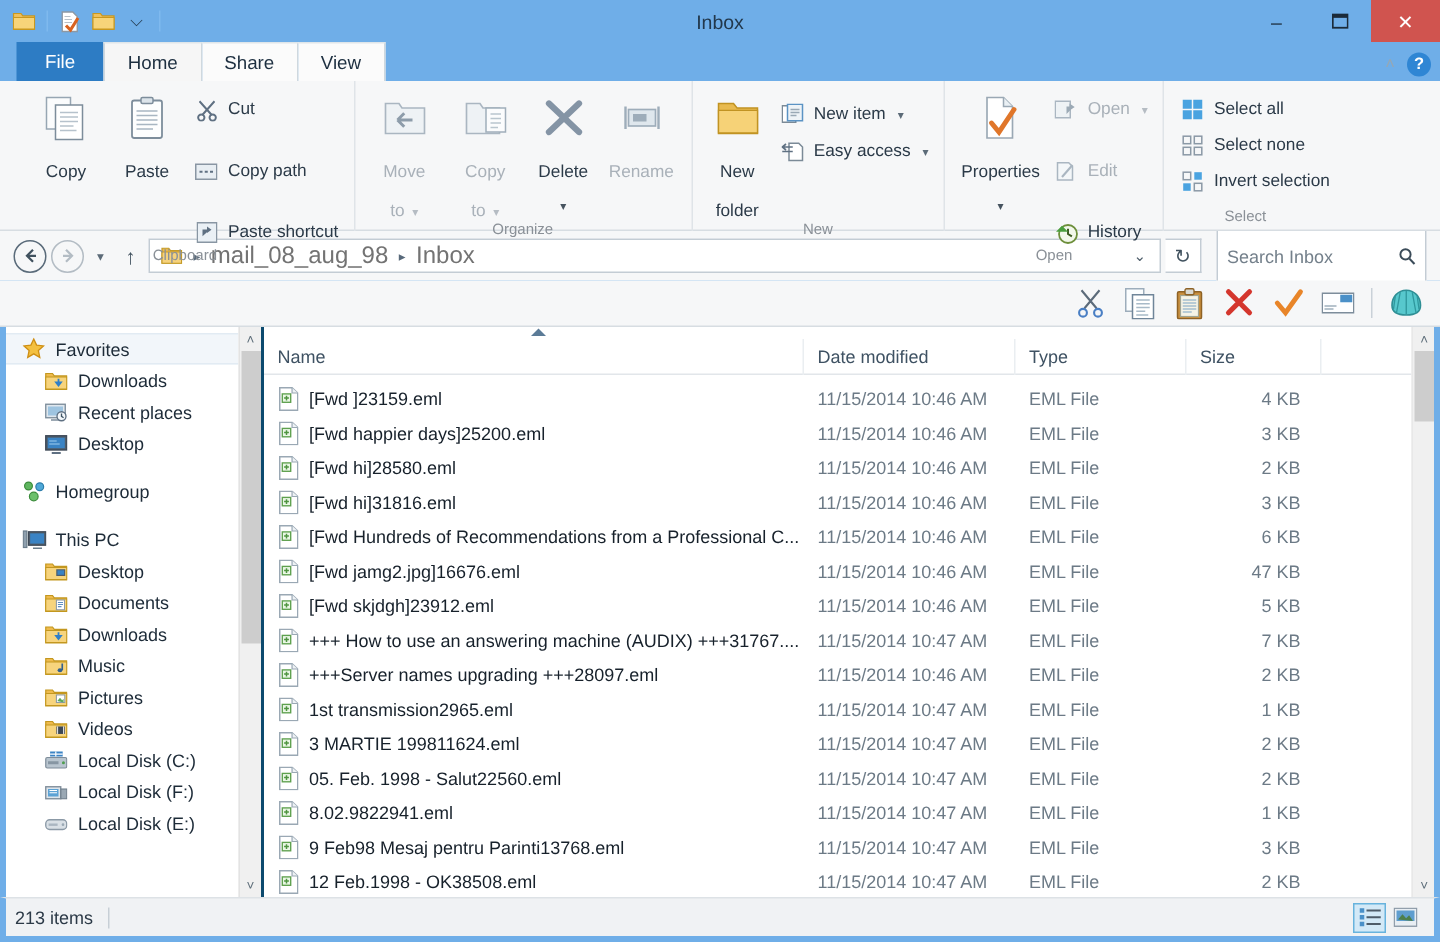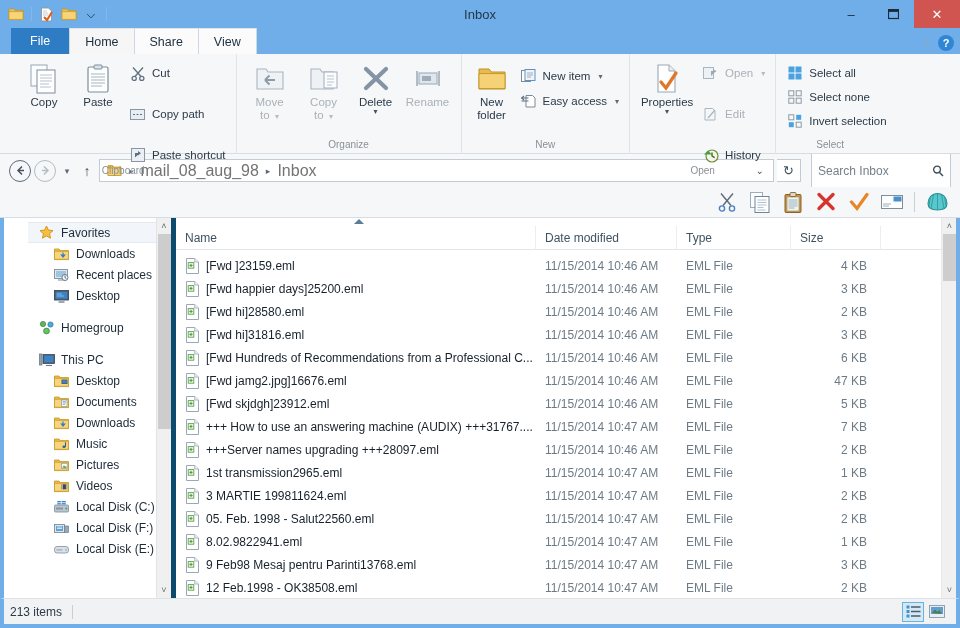--- a/index.html
+++ b/index.html
@@ -93,21 +93,21 @@
   .rgroup-label {
     height: 15px; text-align: center;
     font-size: 10px; color: #8a9097;
     padding-bottom: 3px;
   }
   .bigbtn {
     width: 52px;
     display: flex; flex-direction: column; align-items: center;
     padding-top: 3px;
     font-size: 11.5px; color: #2b3a48;
-    line-height: 13px; text-align: center;
+    line-height: 13px; text-align: center; gap: 13px;
   }
   .bigbtn .gi { height: 34px; display: flex; align-items: center; justify-content: center; }
   .bigbtn.wide { width: 60px; }
   .bigbtn.dis { color: #a9b1b9; }
   .smallcol { display: flex; flex-direction: column; justify-content: flex-start; padding-top: 4px; gap: 21px; }
   .smallbtn {
     display: flex; align-items: center; gap: 6px;
     font-size: 11.5px; color: #2b3a48;
     height: 20px; padding: 0 3px;
     white-space: nowrap;
@@ -173,25 +173,24 @@
     background: #fff;
     min-height: 0;
     border-left: 4px solid #6faee8;
     border-right: 4px solid #6faee8;
   }
 
   
   .sidebar {
     width: 172px; flex: 0 0 172px;
     background: #fff;
-    border-right: 5px solid #0c4a6e;
+    border-right: 2px solid #0c4a6e;
     display: flex;
     position: relative;
     overflow: hidden;
-    padding-left: 24px;
   }
   .nav-list { flex: 1; padding-top: 4px; overflow: hidden; }
   .navitem {
     height: 21px; display: flex; align-items: center;
     padding-left: 10px; gap: 6px;
     font-size: 12px; color: #1d2b38;
     white-space: nowrap;
   }
   .navitem.root { padding-left: 10px; }
   .navitem.child { padding-left: 25px; }

